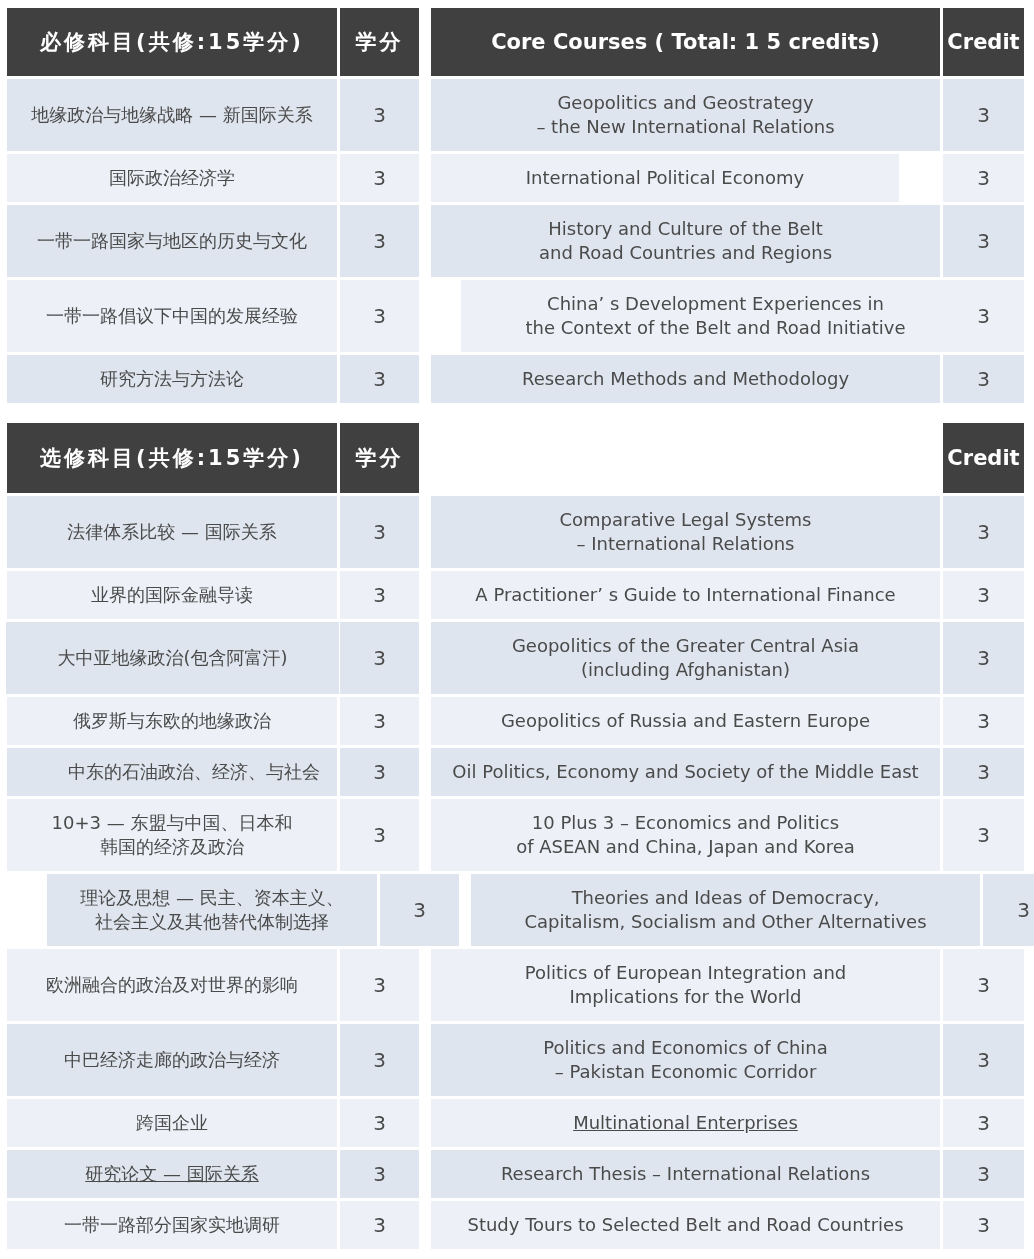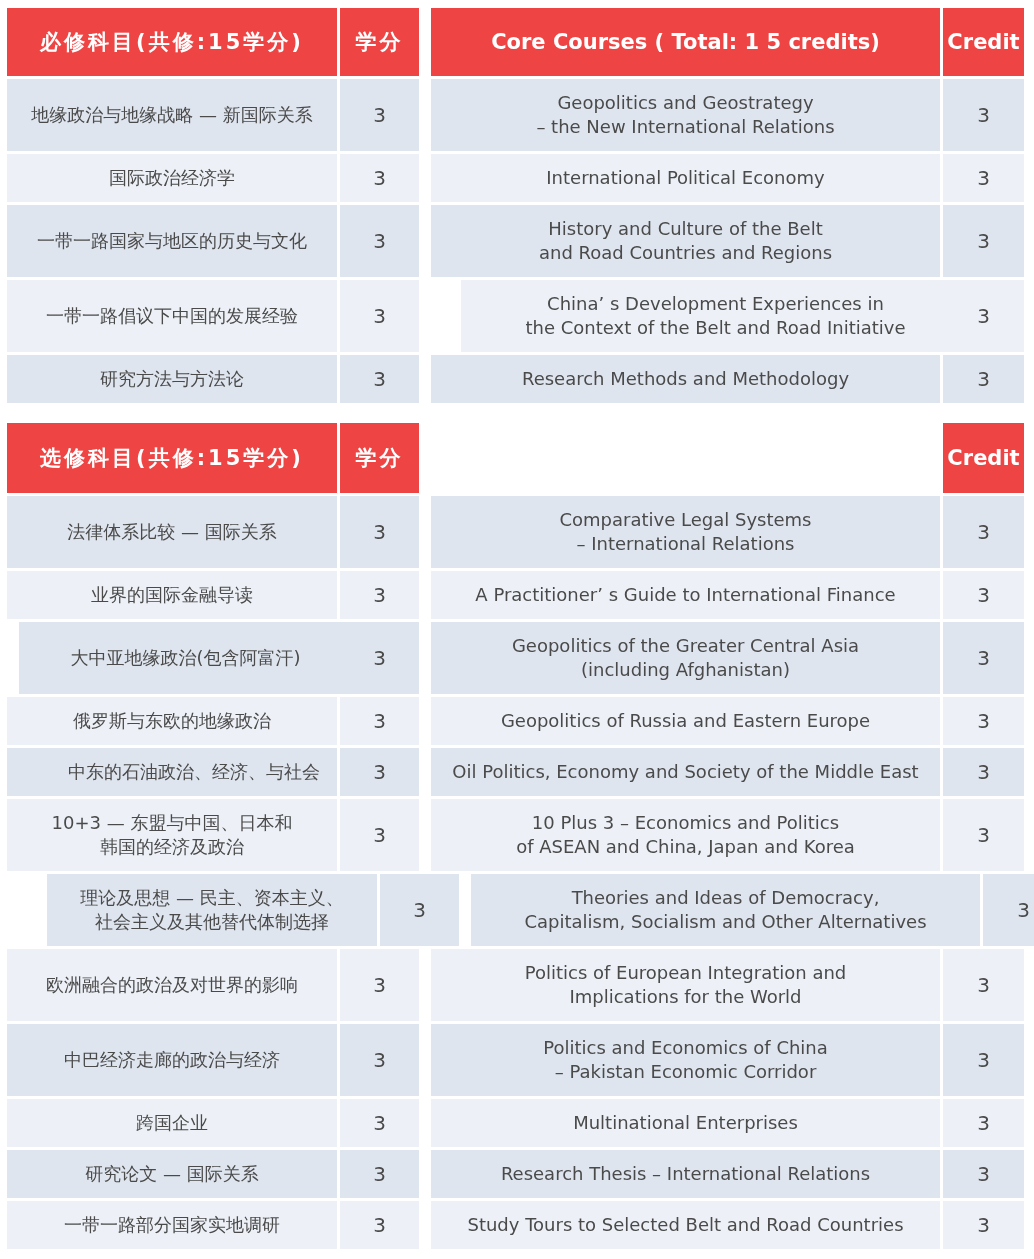--- a/index.html
+++ b/index.html
@@ -8,21 +8,21 @@
     font-family: "DejaVu Sans", "Liberation Sans", sans-serif;
   }
   .row { position: absolute; left: 0; display: block; }
   .cell {
     position: absolute; top: 0; bottom: 0;
     display: flex; align-items: center; justify-content: center;
     text-align: center; box-sizing: border-box;
     color: #4a4a4a; font-size: 18px; line-height: 24px;
     white-space: pre-line;
   }
-  .head .cell { background: #ef4444; color: #ffffff; font-weight: bold; font-size: 21px; }
+  .head .cell { background: #404040; color: #ffffff; font-weight: bold; font-size: 21px; }
   .head .zh { letter-spacing: 3px; }
   .odd .cell { background: #dfe5ef; }
   .even .cell { background: #edf1f7; }
   .zhcell { font-size: 18px; }
   .credit { font-size: 20px; }
 </style>
 </head>
 <body>
 
 <div>
@@ -37,21 +37,21 @@
   <div class="row odd" style="top:79px;height:72px;width:1034px;">
     <div class="cell zhcell" style="left:7px;width:330px;">地缘政治与地缘战略 — 新国际关系</div>
     <div class="cell credit" style="left:340px;width:79px;">3</div>
     <div class="cell" style="left:431px;width:509px;">Geopolitics and Geostrategy
 – the New International Relations</div>
     <div class="cell credit" style="left:943px;width:81px;">3</div>
   </div>
   <div class="row even" style="top:154px;height:48px;width:1034px;">
     <div class="cell zhcell" style="left:7px;width:330px;">国际政治经济学</div>
     <div class="cell credit" style="left:340px;width:79px;">3</div>
-    <div class="cell" style="left:431px;width:509px;">International Political Economy</div>
+    <div class="cell" style="left:431px;width:468px;">International Political Economy</div>
     <div class="cell credit" style="left:943px;width:81px;">3</div>
   </div>
   <div class="row odd" style="top:205px;height:72px;width:1034px;">
     <div class="cell zhcell" style="left:7px;width:330px;">一带一路国家与地区的历史与文化</div>
     <div class="cell credit" style="left:340px;width:79px;">3</div>
     <div class="cell" style="left:431px;width:509px;">History and Culture of the Belt
 and Road Countries and Regions</div>
     <div class="cell credit" style="left:943px;width:81px;">3</div>
   </div>
   <div class="row even" style="top:280px;height:72px;width:1034px;">
@@ -83,21 +83,21 @@
 – International Relations</div>
     <div class="cell credit" style="left:943px;width:81px;">3</div>
   </div>
   <div class="row even" style="top:571px;height:48px;width:1034px;">
     <div class="cell zhcell" style="left:7px;width:330px;">业界的国际金融导读</div>
     <div class="cell credit" style="left:340px;width:79px;">3</div>
     <div class="cell" style="left:431px;width:509px;">A Practitioner’ s Guide to International Finance</div>
     <div class="cell credit" style="left:943px;width:81px;">3</div>
   </div>
   <div class="row odd" style="top:622px;height:72px;width:1034px;">
-    <div class="cell zhcell" style="left:19px;width:333px;">大中亚地缘政治(包含阿富汗)</div>
+    <div class="cell zhcell" style="left:6px;width:333px;">大中亚地缘政治(包含阿富汗)</div>
     <div class="cell credit" style="left:340px;width:79px;">3</div>
     <div class="cell" style="left:431px;width:509px;">Geopolitics of the Greater Central Asia
 (including Afghanistan)</div>
     <div class="cell credit" style="left:943px;width:81px;">3</div>
   </div>
   <div class="row even" style="top:697px;height:48px;width:1034px;">
     <div class="cell zhcell" style="left:7px;width:330px;">俄罗斯与东欧的地缘政治</div>
     <div class="cell credit" style="left:340px;width:79px;">3</div>
     <div class="cell" style="left:431px;width:509px;">Geopolitics of Russia and Eastern Europe</div>
     <div class="cell credit" style="left:943px;width:81px;">3</div>
@@ -134,25 +134,25 @@
   <div class="row odd" style="top:1024px;height:72px;width:1034px;">
     <div class="cell zhcell" style="left:7px;width:330px;">中巴经济走廊的政治与经济</div>
     <div class="cell credit" style="left:340px;width:79px;">3</div>
     <div class="cell" style="left:431px;width:509px;">Politics and Economics of China
 – Pakistan Economic Corridor</div>
     <div class="cell credit" style="left:943px;width:81px;">3</div>
   </div>
   <div class="row even" style="top:1099px;height:48px;width:1034px;padding-left:44px;">
     <div class="cell zhcell" style="left:7px;width:330px;">跨国企业</div>
     <div class="cell credit" style="left:340px;width:79px;">3</div>
-    <div class="cell" style="left:431px;width:509px;">Multinational Enterprises</div>
+    <div class="cell" style="left:431px;width:509px;text-decoration:underline;">Multinational Enterprises</div>
     <div class="cell credit" style="left:943px;width:81px;">3</div>
   </div>
   <div class="row odd" style="top:1150px;height:48px;width:1034px;">
-    <div class="cell zhcell" style="left:7px;width:330px;">研究论文 — 国际关系</div>
+    <div class="cell zhcell" style="left:7px;width:330px;text-decoration:underline;">研究论文 — 国际关系</div>
     <div class="cell credit" style="left:340px;width:79px;">3</div>
     <div class="cell" style="left:431px;width:509px;">Research Thesis – International Relations</div>
     <div class="cell credit" style="left:943px;width:81px;">3</div>
   </div>
   <div class="row even" style="top:1201px;height:48px;width:1034px;">
     <div class="cell zhcell" style="left:7px;width:330px;">一带一路部分国家实地调研</div>
     <div class="cell credit" style="left:340px;width:79px;">3</div>
     <div class="cell" style="left:431px;width:509px;">Study Tours to Selected Belt and Road Countries</div>
     <div class="cell credit" style="left:943px;width:81px;">3</div>
   </div>

